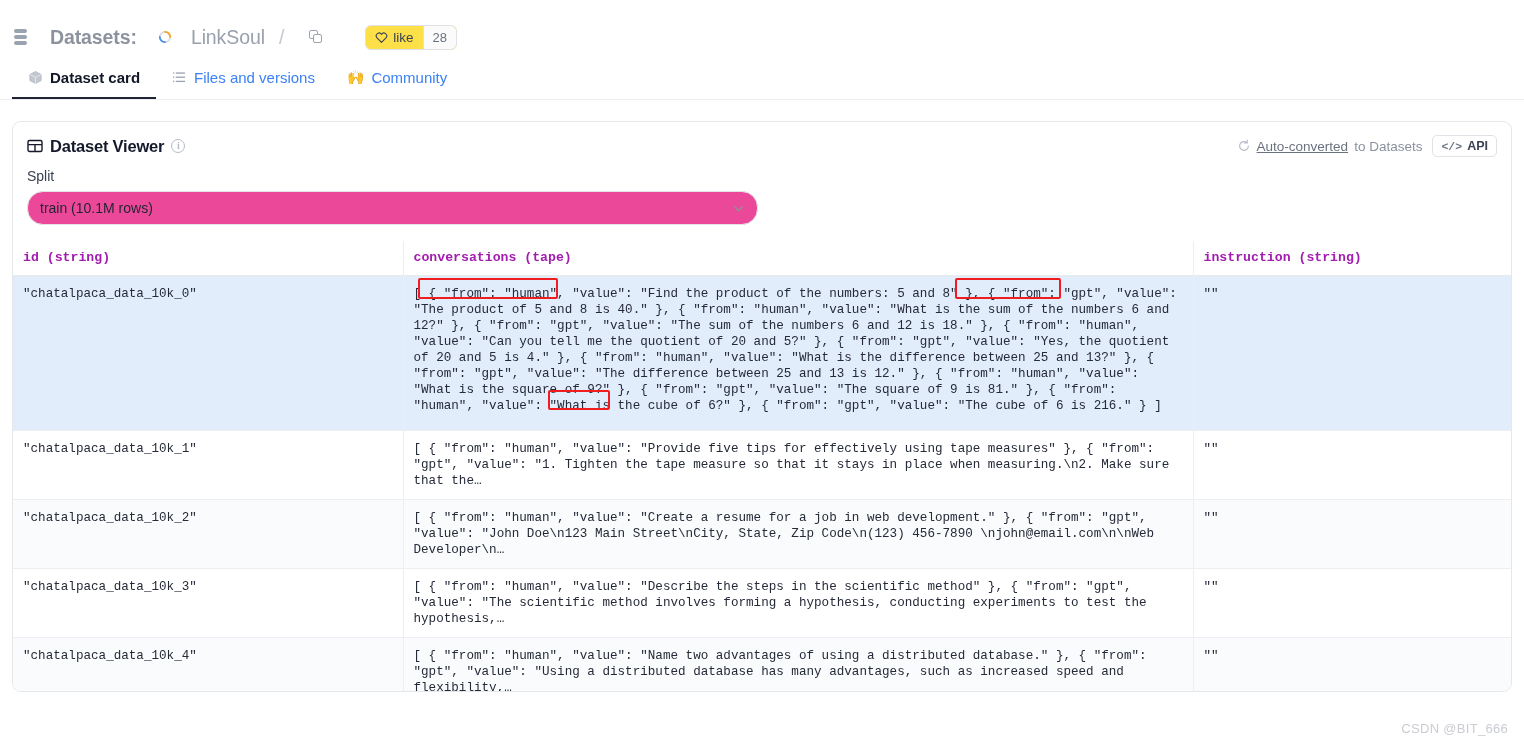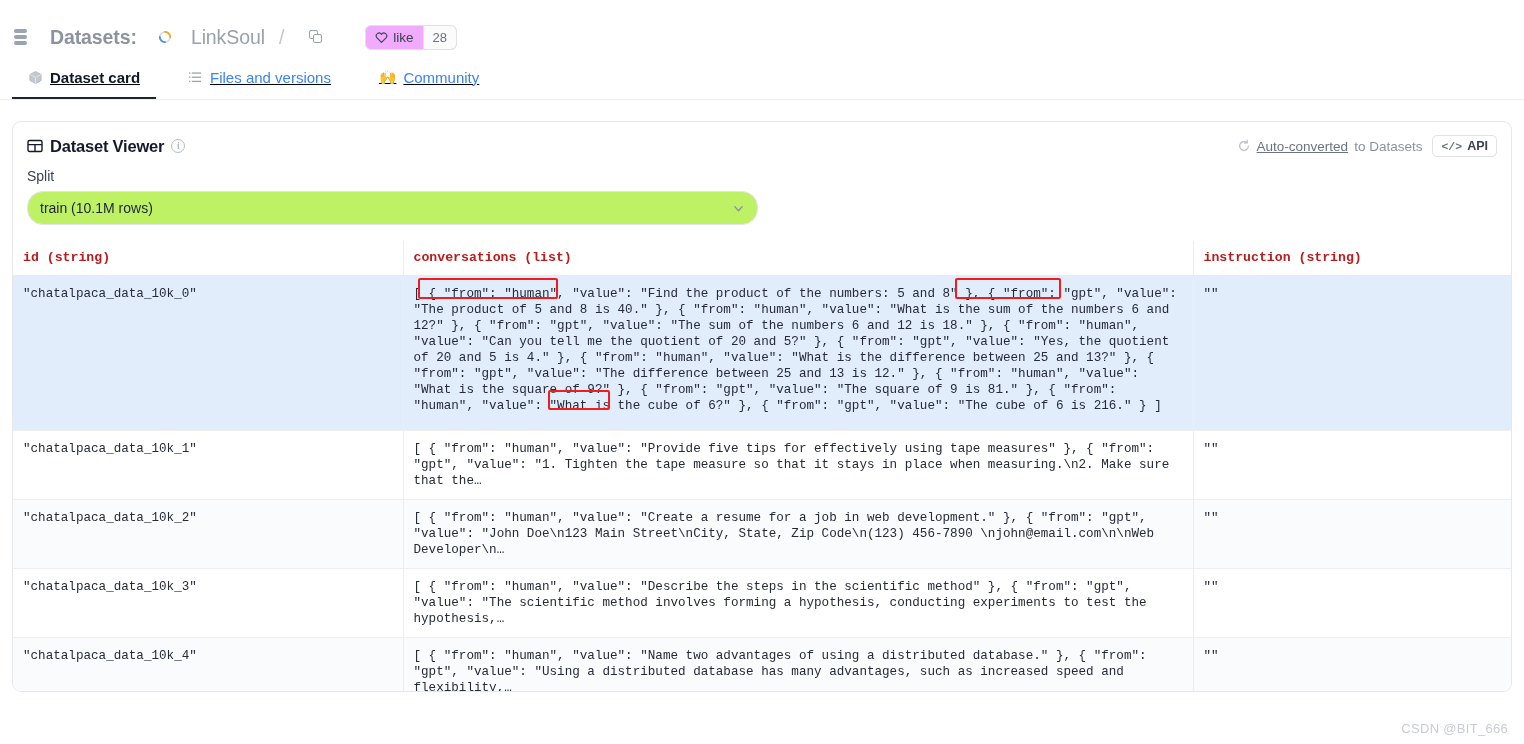--- a/index.html
+++ b/index.html
@@ -44,39 +44,38 @@
   .copy-icon .b {
     position: absolute; border: 1.6px solid #9aa3b0; border-radius: 2px;
     width: 9px; height: 9px;
   }
   .copy-icon .b1 { left: 0; top: 0; }
   .copy-icon .b2 { left: 3.5px; top: 3.5px; background: #fff; }
 
   .like-group {
     display: flex; align-items: stretch; margin-left: 31px;
     border: 1px solid #dfe1e6; border-radius: 6px; overflow: hidden;
-    height: 25px; background: #f0abfc; cursor: pointer;
+    height: 25px; background: #fde047; cursor: pointer;
   }
   .like-btn {
     display: flex; align-items: center; gap: 5px;
     padding: 0 9px 0 9px; font-size: 13.5px; color: #3b4252; font-weight: 500;
   }
   .like-count {
     display: flex; align-items: center; padding: 0 9px;
     border-left: 1px solid #dfe1e6; background: #fbfbfc;
     font-size: 13px; color: #6b7280;
   }
   .heart { width: 13px; height: 13px; display: block; }
 
   
   .tabs {
-    display: flex; align-items: flex-end; gap: 16px;
+    display: flex; align-items: flex-end; gap: 0;
     padding-left: 12px; height: 44px;
     border-bottom: 1px solid #ebecef;
-    text-decoration: underline;
   }
   .tab {
     display: flex; align-items: center; gap: 7px;
     padding: 0 16px 11px 16px; height: 100%;
     font-size: 15px; color: #3b82f6; cursor: pointer;
     border-bottom: 2.5px solid transparent;
     align-self: flex-end; padding-top: 12px;
   }
   .tab.active { color: #111726; font-weight: 700; border-bottom-color: #1f2433; }
   .tab .emoji { font-size: 14px; line-height: 1; }
@@ -113,32 +112,32 @@
     border: 1px solid #e0e2e7; border-radius: 5px; background: #fff;
     padding: 2px 8px; font-size: 12.5px; color: #3b4252; font-weight: 600;
     cursor: pointer; height: 22px;
   }
   .api-btn .code { font-family: "Liberation Mono", monospace; font-size: 11.5px; color: #6b7280; }
 
   .split-wrap { padding: 9px 14px 0 14px; }
   .split-label { font-size: 14px; color: #3a4050; margin-bottom: 7px; }
   .split-select {
     width: 731px; height: 34px;
-    border: 1px solid #e2e4e9; border-radius: 16px; background: #bef264;
+    border: 1px solid #e2e4e9; border-radius: 16px; background: #ec4899;
     display: flex; align-items: center; justify-content: space-between;
     padding: 0 12px; font-size: 14px; color: #1f2433; cursor: pointer;
   }
   .chev { width: 13px; height: 13px; display: block; }
 
   
   .table-wrap { margin-top: 16px; width: 100%; }
   table { border-collapse: collapse; width: 100%; table-layout: fixed; }
   th {
     text-align: left; font-family: "Liberation Mono", monospace;
-    font-size: 13.2px; font-weight: 700; color: #b91c1c;
+    font-size: 13.2px; font-weight: 700; color: #a21caf;
     padding: 9px 10px 10px 10px; background: #fff;
     border-bottom: 1px solid #e9eaee; border-right: 1px solid #eceef1;
     vertical-align: top;
   }
   th:last-child { border-right: none; }
   td {
     font-family: "Liberation Mono", monospace;
     font-size: 12.6px; line-height: 16px; color: #252a38;
     padding: 10px 10px 10px 10px;
     border-bottom: 1px solid #eceef1; border-right: 1px solid #eceef1;
@@ -270,21 +269,21 @@
     <div class="table-wrap">
       <table>
         <colgroup>
             <col class="col-id">
             <col class="col-conv">
             <col class="col-instr">
           </colgroup>
         <thead>
           <tr>
             <th>id (string)</th>
-            <th>conversations (list)</th>
+            <th>conversations (tape)</th>
             <th>instruction (string)</th>
           </tr>
         </thead>
         <tbody>
           <tr class="selected r0">
             <td>"chatalpaca_data_10k_0"</td>
             <td class="cell-conv">
               <span>[ { "from": "human", "value": "Find the product of the numbers: 5 and 8" }, { "from": "gpt", "value": "The product of 5 and 8 is 40." }, { "from": "human", "value": "What is the sum of the numbers 6 and 12?" }, { "from": "gpt", "value": "The sum of the numbers 6 and 12 is 18." }, { "from": "human", "value": "Can you tell me the quotient of 20 and 5?" }, { "from": "gpt", "value": "Yes, the quotient of 20 and 5 is 4." }, { "from": "human", "value": "What is the difference between 25 and 13?" }, { "from": "gpt", "value": "The difference between 25 and 13 is 12." }, { "from": "human", "value": "What is the square of 9?" }, { "from": "gpt", "value": "The square of 9 is 81." }, { "from": "human", "value": "What is the cube of 6?" }, { "from": "gpt", "value": "The cube of 6 is 216." } ]</span>
               <span class="redbox" id="rb1"></span>
               <span class="redbox" id="rb2"></span>

